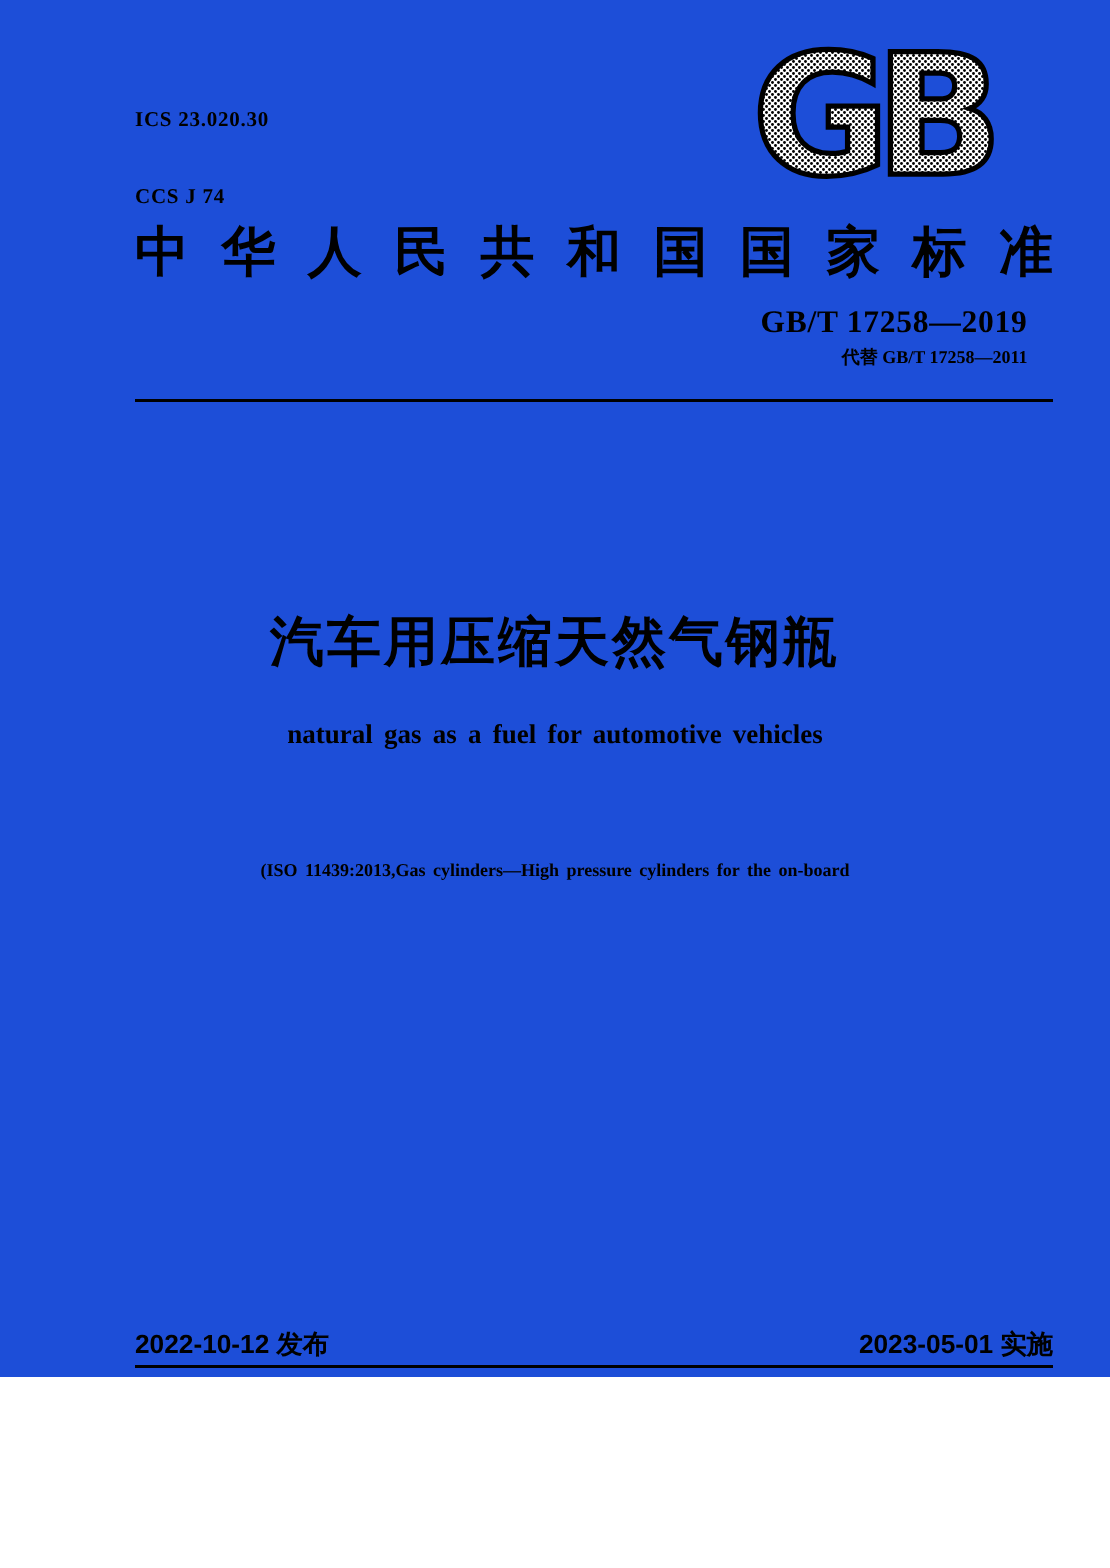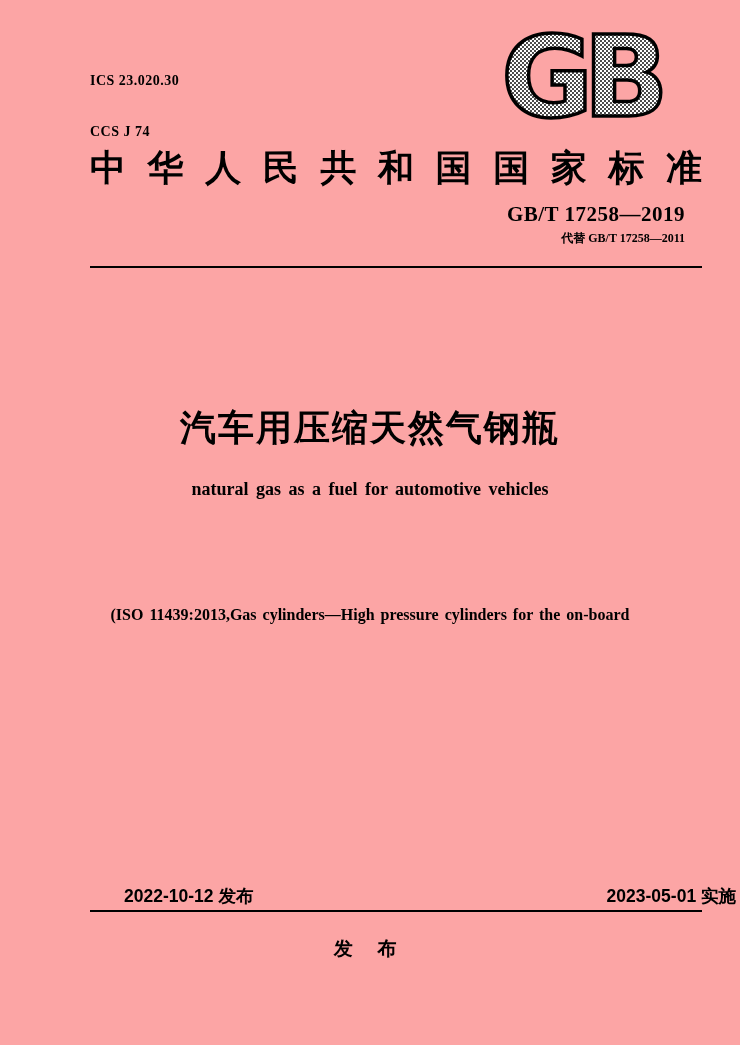--- a/index.html
+++ b/index.html
@@ -4,22 +4,22 @@
 <style>
   * { margin: 0; padding: 0; box-sizing: border-box; }
   html, body { background: #ffffff; }
   body {
     font-family: "Liberation Serif", "DejaVu Serif", serif;
     color: #000;
   }
   .page {
     position: relative;
     width: 740px;
-    height: 1045px;
-    background: #fca5a5;
+    height: 918px;
+    background: #1d4ed8;
     overflow: hidden;
   }
 
   
   .codes {
     position: absolute;
     left: 90px;
     top: 38px;
     font-family: "Liberation Serif", "DejaVu Serif", serif;
     font-weight: bold;
@@ -101,37 +101,35 @@
     word-spacing: 3px;
   }
 
   .iso-ref {
     position: absolute;
     left: 0;
     top: 566px;
     width: 100%;
     text-align: center;
     font-weight: bold;
-    font-size: 16px;
+    font-size: 12px;
     line-height: 28px;
     word-spacing: 2px;
-    margin-top: 35px;
   }
 
   .dates-row {
     position: absolute;
     left: 90px;
     top: 884px;
     width: 612px;
     display: flex;
     justify-content: space-between;
     font-family: "Liberation Sans", "DejaVu Sans", sans-serif;
     font-weight: bold;
     font-size: 17.5px;
-    margin-left: 34px;
   }
 
   .rule-bottom {
     position: absolute;
     left: 90px;
     top: 910px;
     width: 612px;
     height: 2px;
     background: #000;
   }

